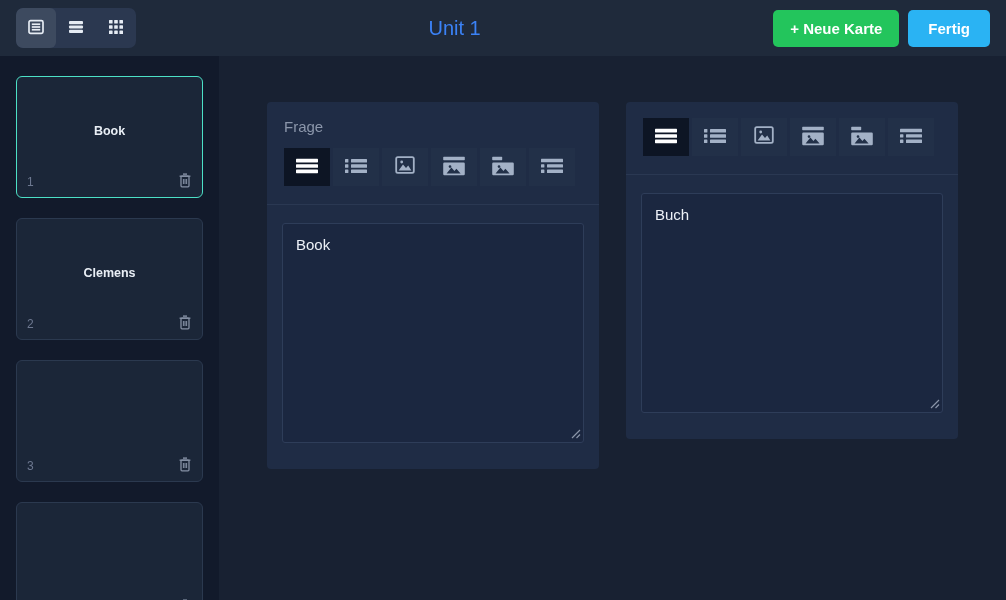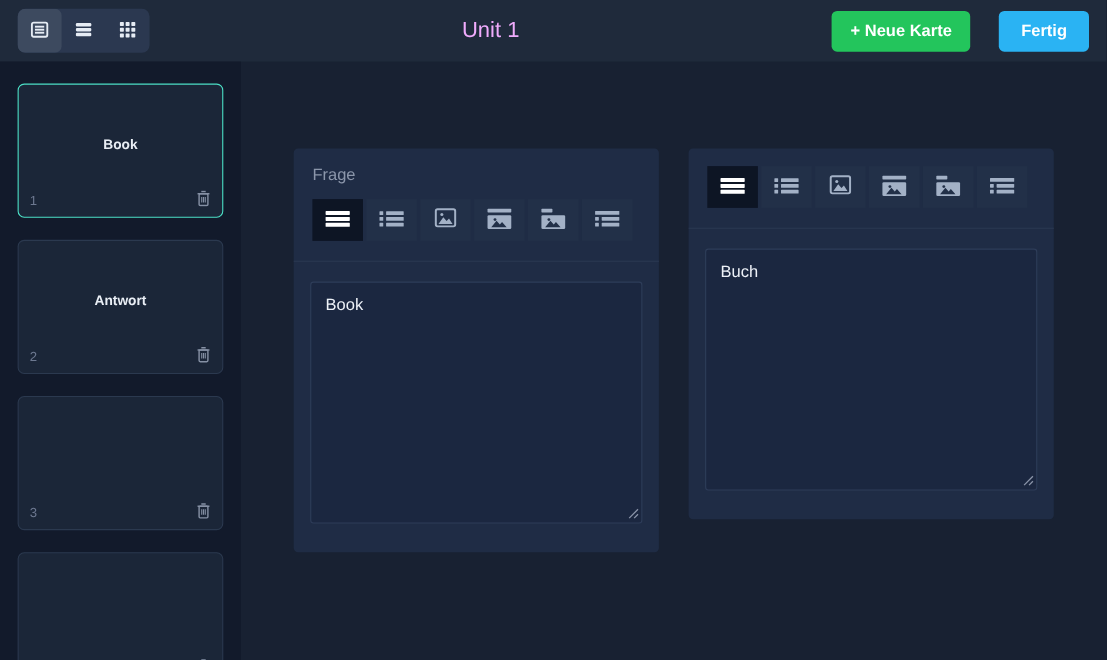--- a/index.html
+++ b/index.html
@@ -17,23 +17,23 @@
   }
   .view-switcher {
     display:flex; background:#2b3850; border-radius:7px; overflow:hidden; height:40px;
   }
   .vm-btn {
     width:40px; height:40px; border:none; background:transparent; color:#e6ecf4;
     display:flex; align-items:center; justify-content:center; cursor:pointer;
   }
   .vm-btn.selected { background:#3d4a5f; border-radius:6px; }
   .header-title {
-    flex:1; text-align:center; color:#f0abfc; font-size:20px; font-weight:500;
-  }
-  .header-actions { display:flex; gap:26px; }
+    flex:1; text-align:center; color:#3b82f6; font-size:20px; font-weight:500;
+  }
+  .header-actions { display:flex; gap:9px; }
   .hbtn {
     height:37px; border:none; border-radius:5px; color:#fff; font-weight:bold;
     font-size:15px; padding:0 17px; cursor:pointer; font-family:inherit;
   }
   .hbtn.green { background: var(--green, #23c55c); }
   .hbtn.blue  { background: var(--blue, #2ab3f3); padding:0 20px; }
 
   
   .body-row { display:flex; height:544px;justify-content:space-between; }
 
@@ -62,21 +62,20 @@
     display:flex; align-items:center;
   }
 
   
   .main {
     flex:1; padding:46px 48px 0; display:flex; gap:27px; align-items:flex-start;
   }
   .panel {
     width:332px; background: var(--panel-bg, #1f2c45); border-radius:4px;
     padding:16px 0 26px;
-    margin-top:33px;
   }
   .panel-label { color:#8b96aa; font-size:15px; padding:0 17px 13px; }
   .toolbar { display:flex; gap:3px; margin:0 17px; }
   .tool-btn {
     width:46px; height:38px; border:none; background: var(--tool-bg, #223048);
     color:#a3b1c6; display:flex; align-items:center; justify-content:center;
     cursor:pointer; padding:0;
   }
   .tool-btn.selected { background:#0d1524; color:#ffffff; }
   .panel-divider { height:1px; background:#2a3852; margin-top:18px; }
@@ -152,21 +151,21 @@
               <path d="M5.4 6 v5" stroke-width="1"></path>
                 <path d="M7 6 v5" stroke-width="1"></path>
                 <path d="M8.6 6 v5" stroke-width="1"></path>
             </svg>
           </span>
         </button>
       </div>
     </div>
 
     <div class="card">
-      <div class="card-text">Antwort</div>
+      <div class="card-text">Clemens</div>
       <div class="card-footer">
         <span class="card-number">2</span>
         <button class="trash-btn">
           <span>
             <svg width="14" height="15" viewBox="0 0 14 15" fill="none" stroke="currentColor">
               <path d="M5 1.1 h4" stroke-width="1.4"></path>
                 <path d="M1.6 3.2 h10.8" stroke-width="1.4"></path>
               <rect x="3" y="3.2" width="8" height="10.6" rx="1" stroke-width="1.3"></rect>
               <path d="M5.4 6 v5" stroke-width="1"></path>
                 <path d="M7 6 v5" stroke-width="1"></path>

